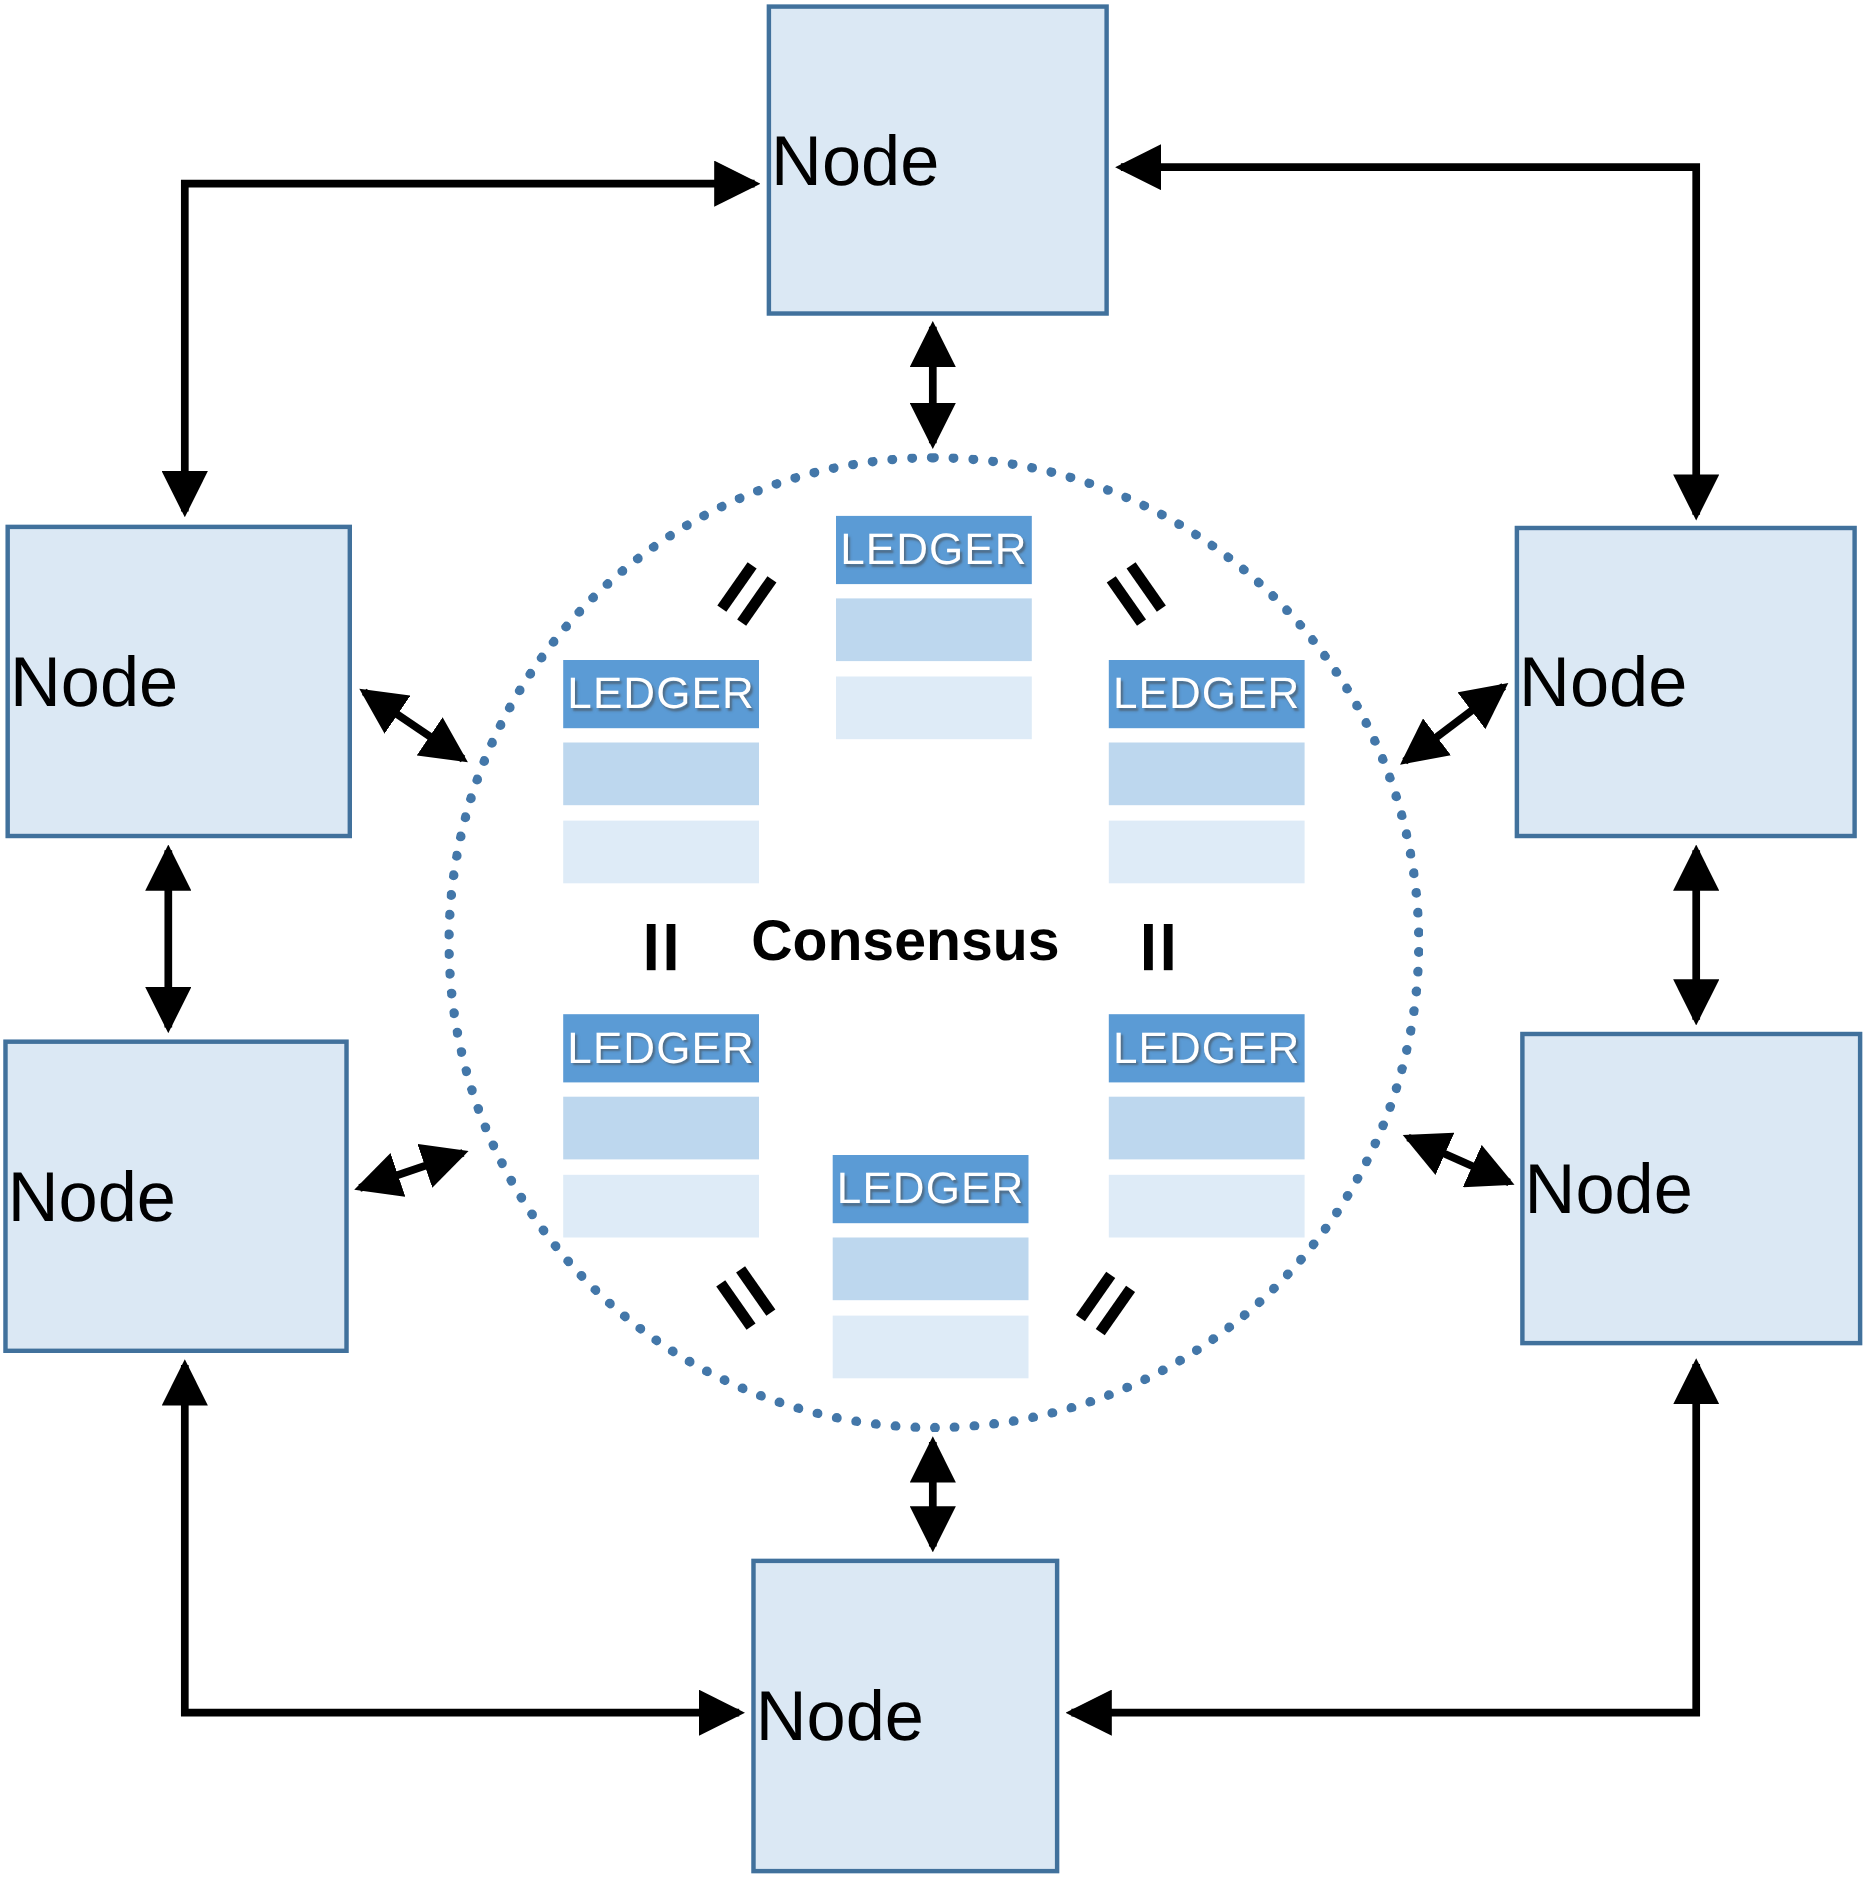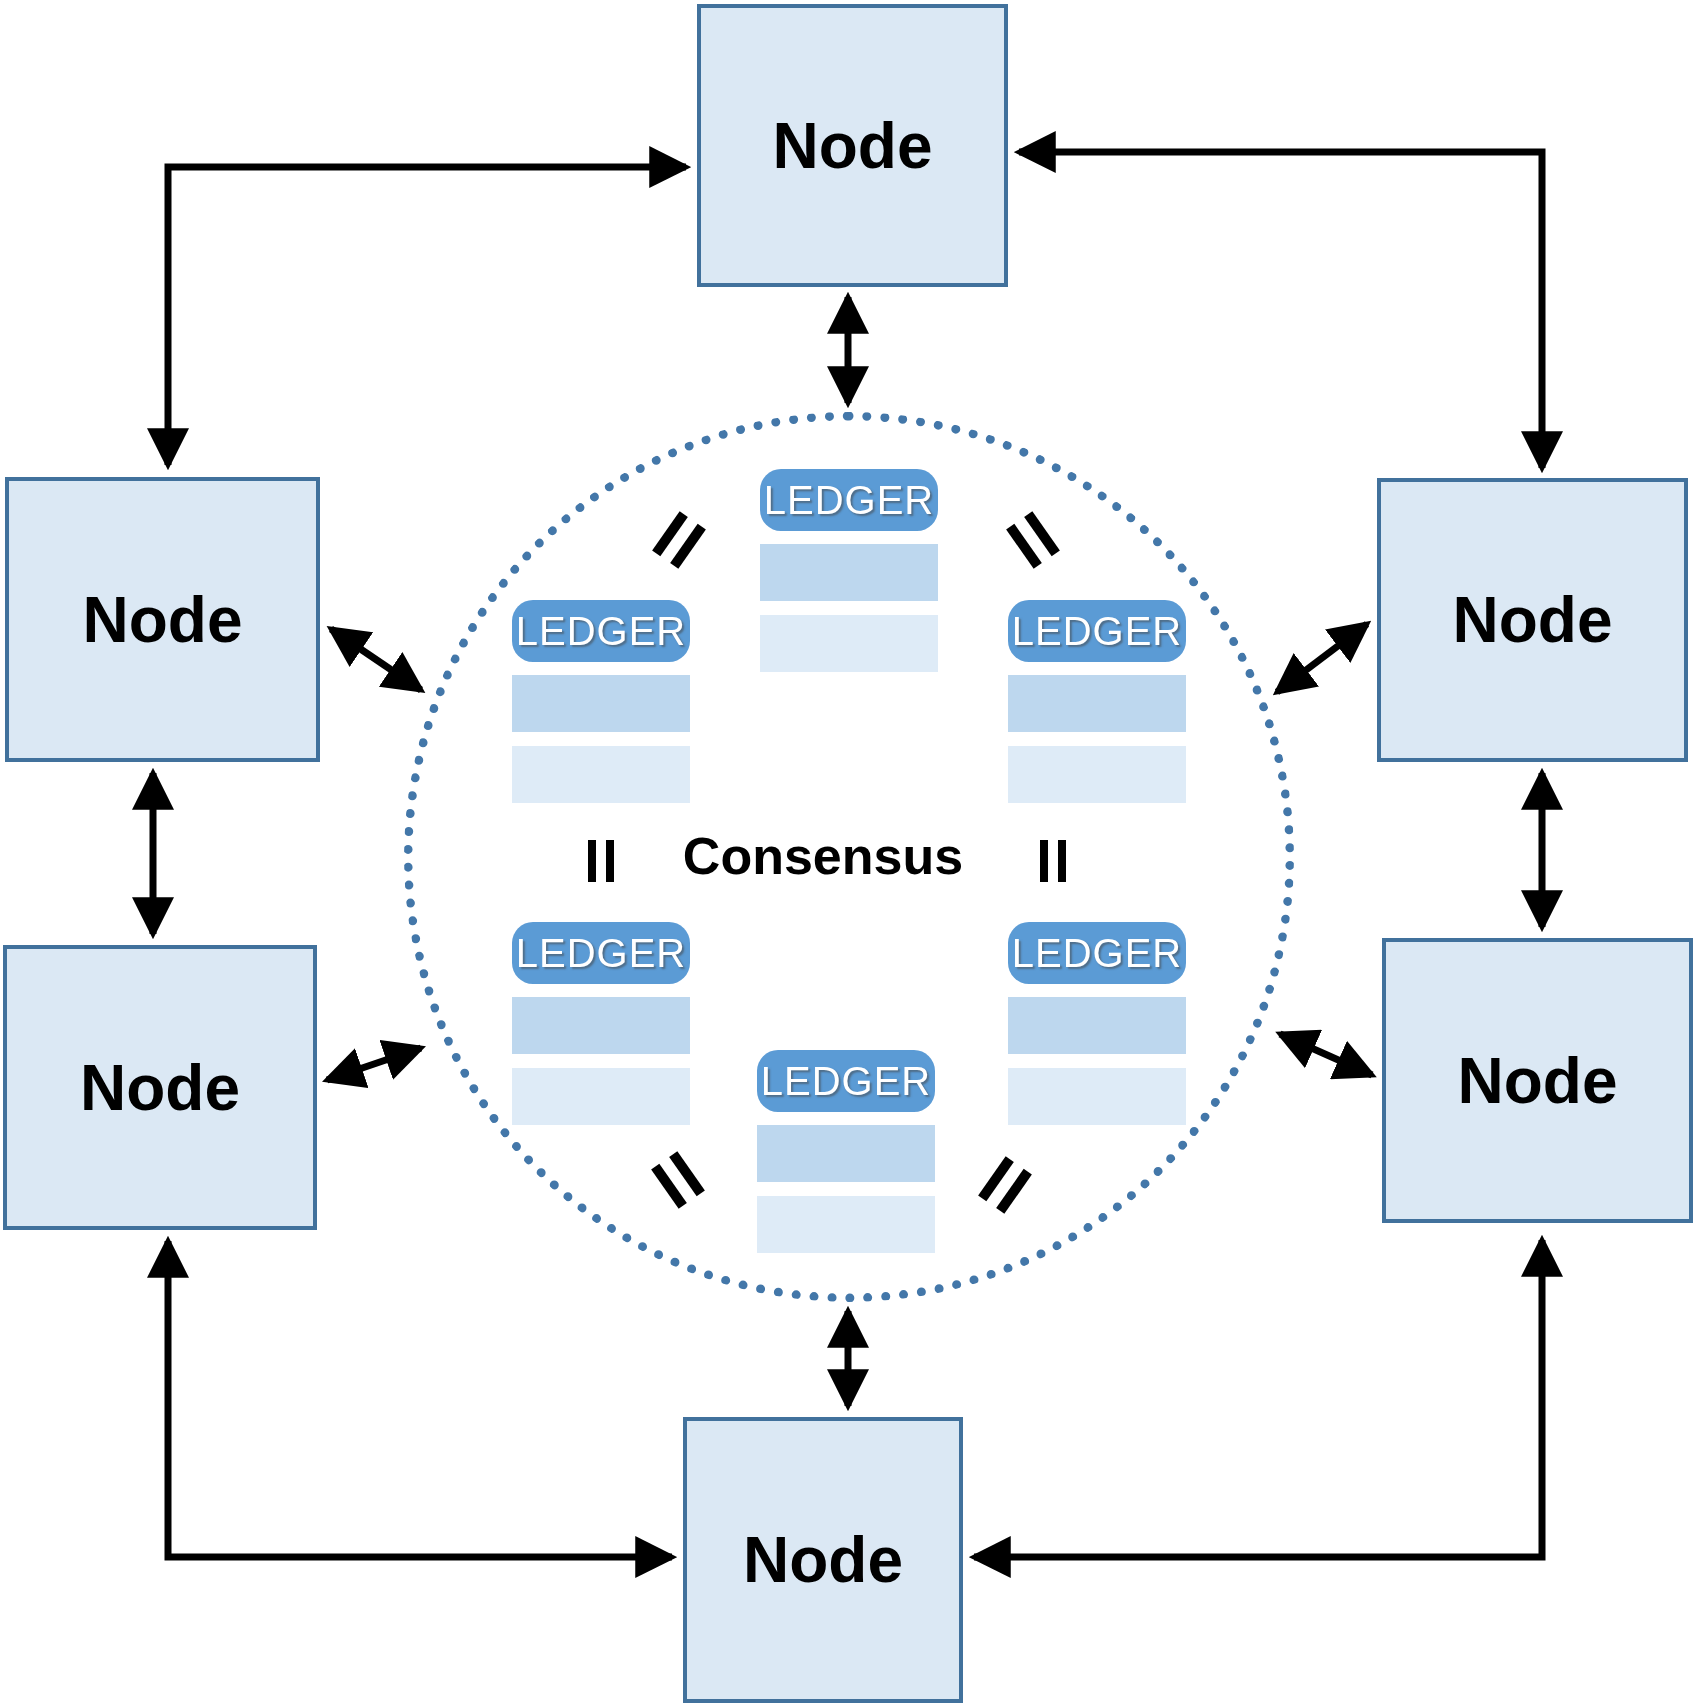--- a/index.html
+++ b/index.html
@@ -6,34 +6,34 @@
   .stage{position:relative;width:1698px;height:1706px;background:#ffffff;overflow:hidden;
          font-family:"Liberation Sans",sans-serif;}
   svg.arrows{position:absolute;left:0;top:0;}
 
   
   .circle{position:absolute;left:404px;top:412px;width:890px;height:890px;
           border:9px dotted #4377a9;border-radius:50%;box-sizing:border-box;}
 
   
   .node{position:absolute;background:#dbe8f4;border:4px solid #41719c;box-sizing:border-box;
-        display:flex;align-items:center;justify-content:center;
-        font-weight:bold;font-size:64px;color:#000;}
+        display:flex;align-items:center;justify-content:flex-start;
+        font-weight:normal;font-size:64px;color:#000;}
   #node-top{left:697px;top:4px;width:311px;height:283px;}
   #node-left-upper{left:5px;top:477px;width:315px;height:285px;}
   #node-right-upper{left:1377px;top:478px;width:311px;height:284px;}
   #node-left-lower{left:3px;top:945px;width:314px;height:285px;}
   #node-right-lower{left:1382px;top:938px;width:311px;height:285px;}
   #node-bottom{left:683px;top:1417px;width:280px;height:286px;}
 
   
   .ledger{position:absolute;width:178px;}
   .ledger .hdr{height:62px;background:#5b9bd5;color:#fff;display:flex;align-items:center;
                justify-content:center;font-size:40px;letter-spacing:1px;
-               text-shadow:2px 2px 2px rgba(70,70,70,.55);border-radius:21px;}
+               text-shadow:2px 2px 2px rgba(70,70,70,.55);}
   .ledger .r1{height:57px;background:#bdd7ee;margin-top:13px;}
   .ledger .r2{height:57px;background:#deebf7;margin-top:14px;}
   #ledger-top{left:760px;top:469px;}
   #ledger-left-upper{left:512px;top:600px;}
   #ledger-right-upper{left:1008px;top:600px;}
   #ledger-left-lower{left:512px;top:922px;}
   #ledger-right-lower{left:1008px;top:922px;}
   #ledger-bottom{left:757px;top:1050px;}
 
   

